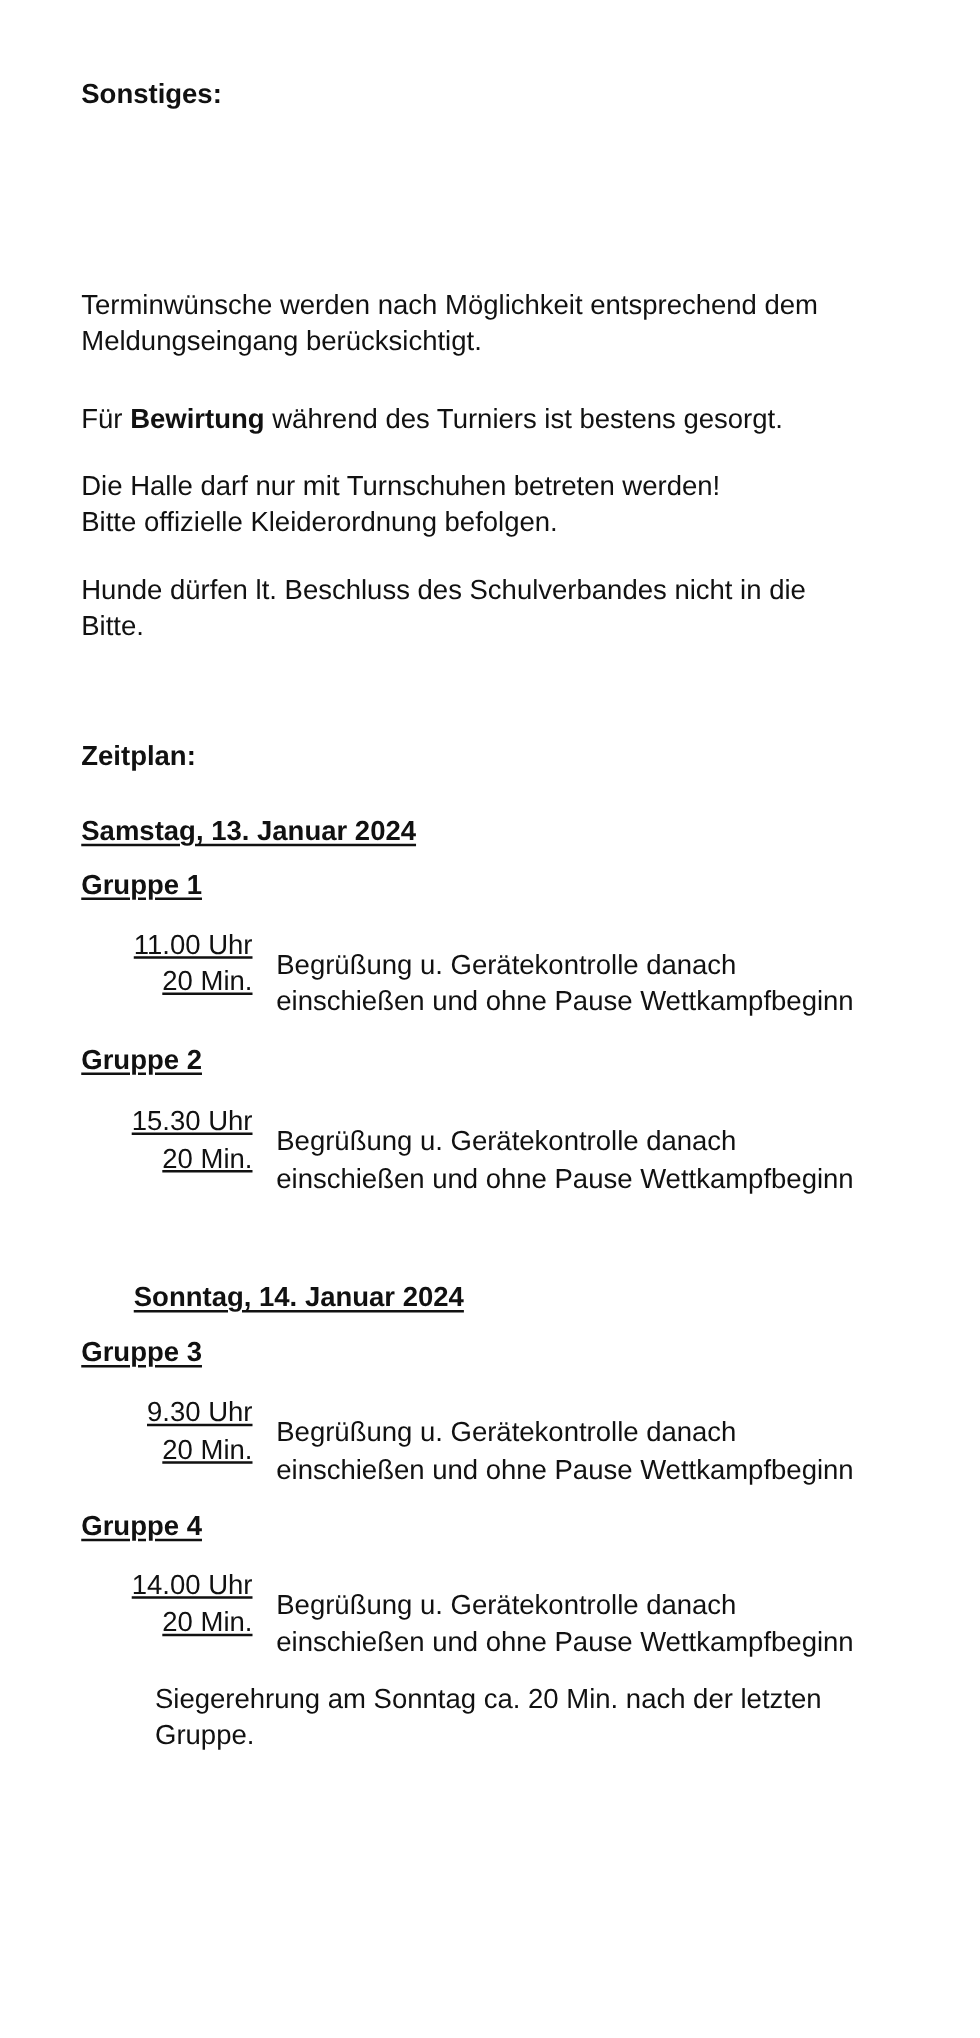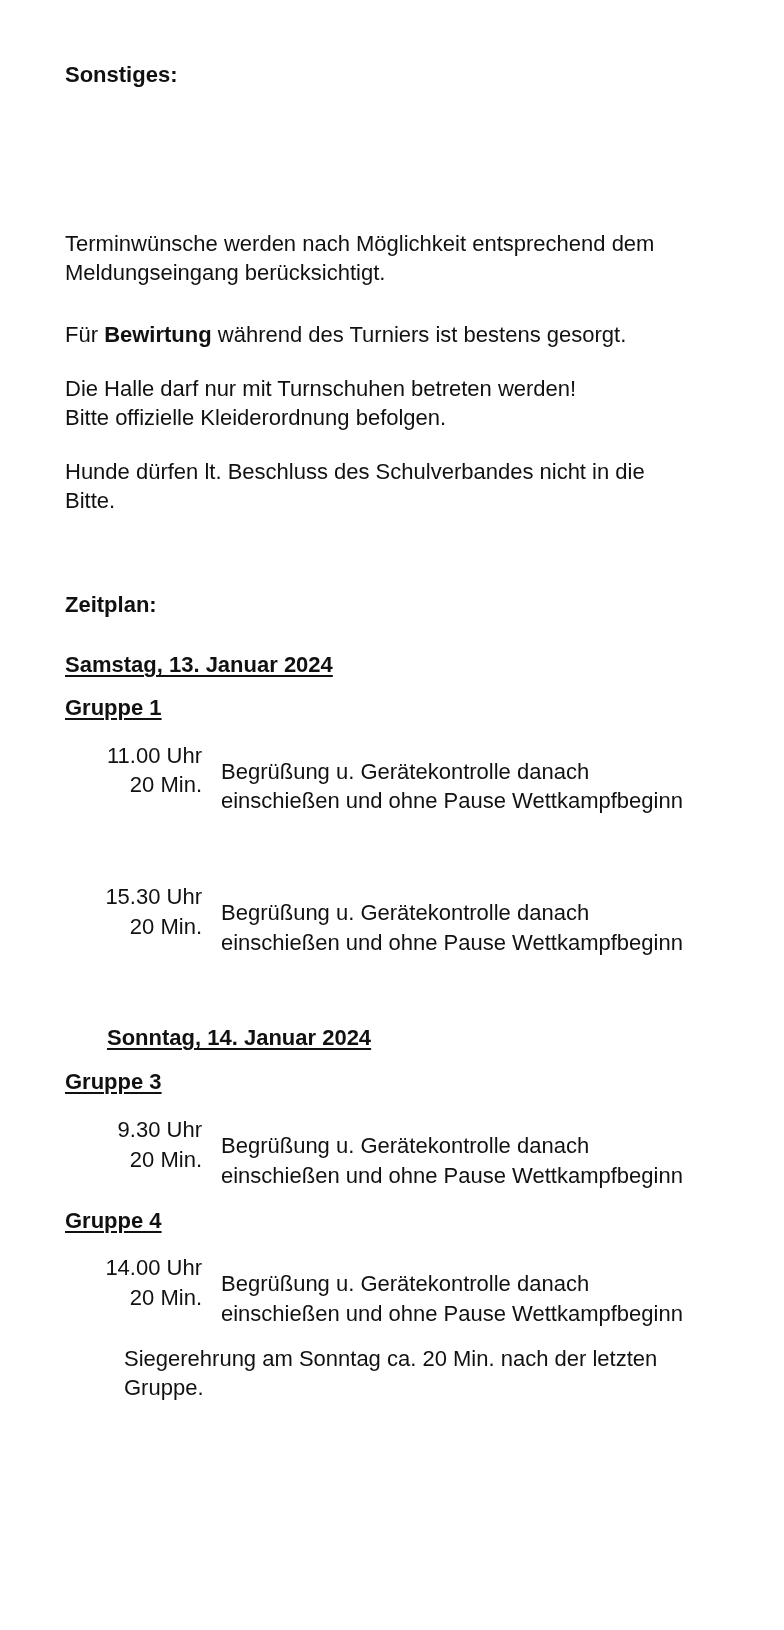--- a/index.html
+++ b/index.html
@@ -26,20 +26,21 @@
     .abs { position: absolute; }
     .bold { font-weight: bold; }
     .u { text-decoration: underline; text-decoration-thickness: 2px; text-underline-offset: 3px; }
     .para { left: 65px; width: 700px; }
     .sched-row { position: absolute; left: 65px; width: 700px; height: 31px; }
     .sched-time {
       position: absolute;
       left: 0;
       width: 137px;
       text-align: right;
+      text-decoration: underline;
     }
     .sched-desc {
       position: absolute;
       left: 156px;
       white-space: nowrap;
       margin-top: 16px;
     }
   </style>
 </head>
 <body>
@@ -78,20 +79,23 @@
   </div>
   <div class="sched-row" style="top:741px;">
     <span class="sched-time">11.00 Uhr</span>
     <span class="sched-desc">Begrüßung u. Gerätekontrolle danach</span>
   </div>
   <div class="sched-row" style="top:770px;">
     <span class="sched-time">20 Min.</span>
     <span class="sched-desc">einschießen und ohne Pause Wettkampfbeginn</span>
   </div>
 
+  <div class="abs para" style="top:833px;">
+    <span class="bold u">Gruppe 2</span>
+  </div>
   <div class="sched-row" style="top:882px;">
     <span class="sched-time">15.30 Uhr</span>
     <span class="sched-desc">Begrüßung u. Gerätekontrolle danach</span>
   </div>
   <div class="sched-row" style="top:912px;">
     <span class="sched-time">20 Min.</span>
     <span class="sched-desc">einschießen und ohne Pause Wettkampfbeginn</span>
   </div>
 
   <div class="abs para" style="top:1023px;margin-left:42px;">

